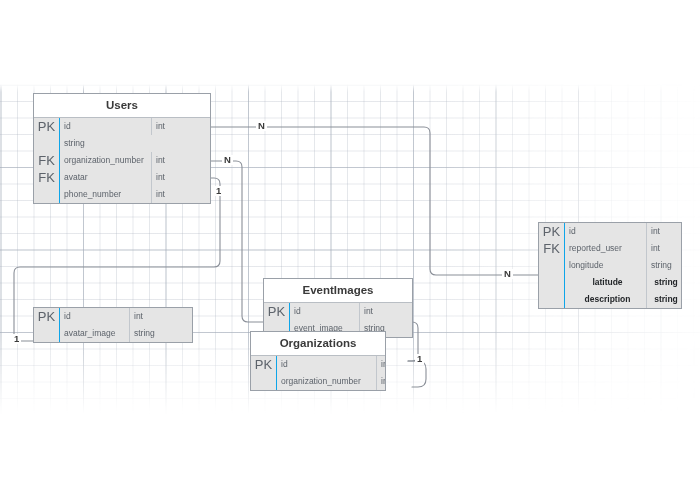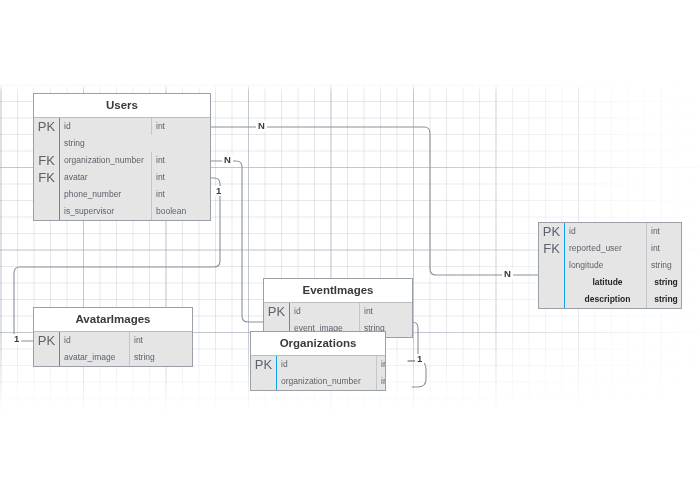--- a/index.html
+++ b/index.html
@@ -190,30 +190,24 @@
       <div class="row">
         <span class="c-key">FK</span>
         <span class="c-name">avatar</span>
         <span class="c-type">int</span>
       </div>
       <div class="row">
         <span class="c-key"></span>
         <span class="c-name">phone_number</span>
         <span class="c-type">int</span>
       </div>
-      <div class="row">
-        <span class="c-key"></span>
-        <span class="c-name">is_supervisor</span>
-        <span class="c-type">boolean</span>
-      </div>
     </div>
   </div>
 
   <div class="entity" id="ent-avatarimages">
-    <div class="entity-title">AvatarImages</div>
     <div class="rows">
       <div class="row">
         <span class="c-key">PK</span>
         <span class="c-name">id</span>
         <span class="c-type">int</span>
       </div>
       <div class="row">
         <span class="c-key"></span>
         <span class="c-name">avatar_image</span>
         <span class="c-type">string</span>

